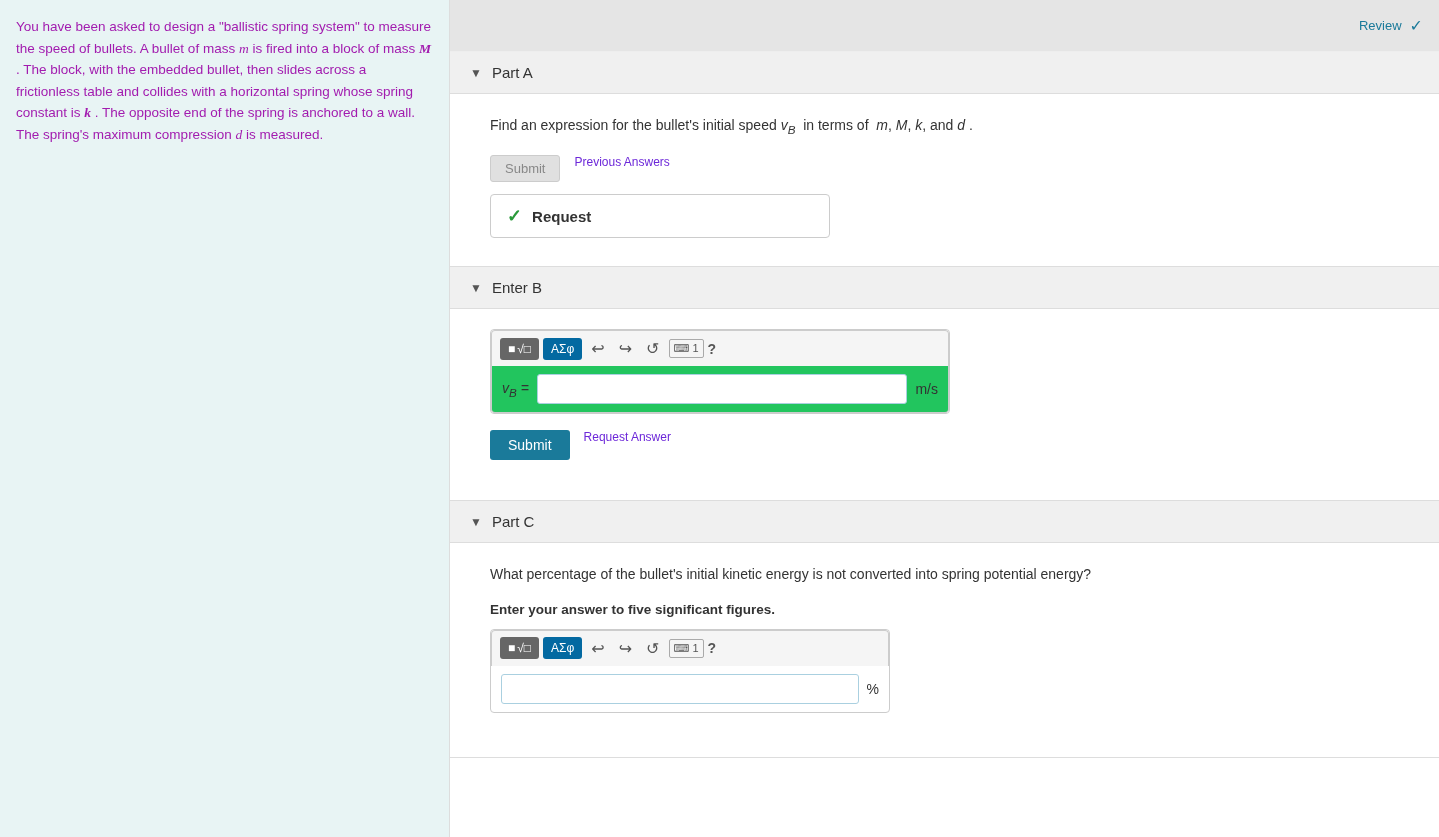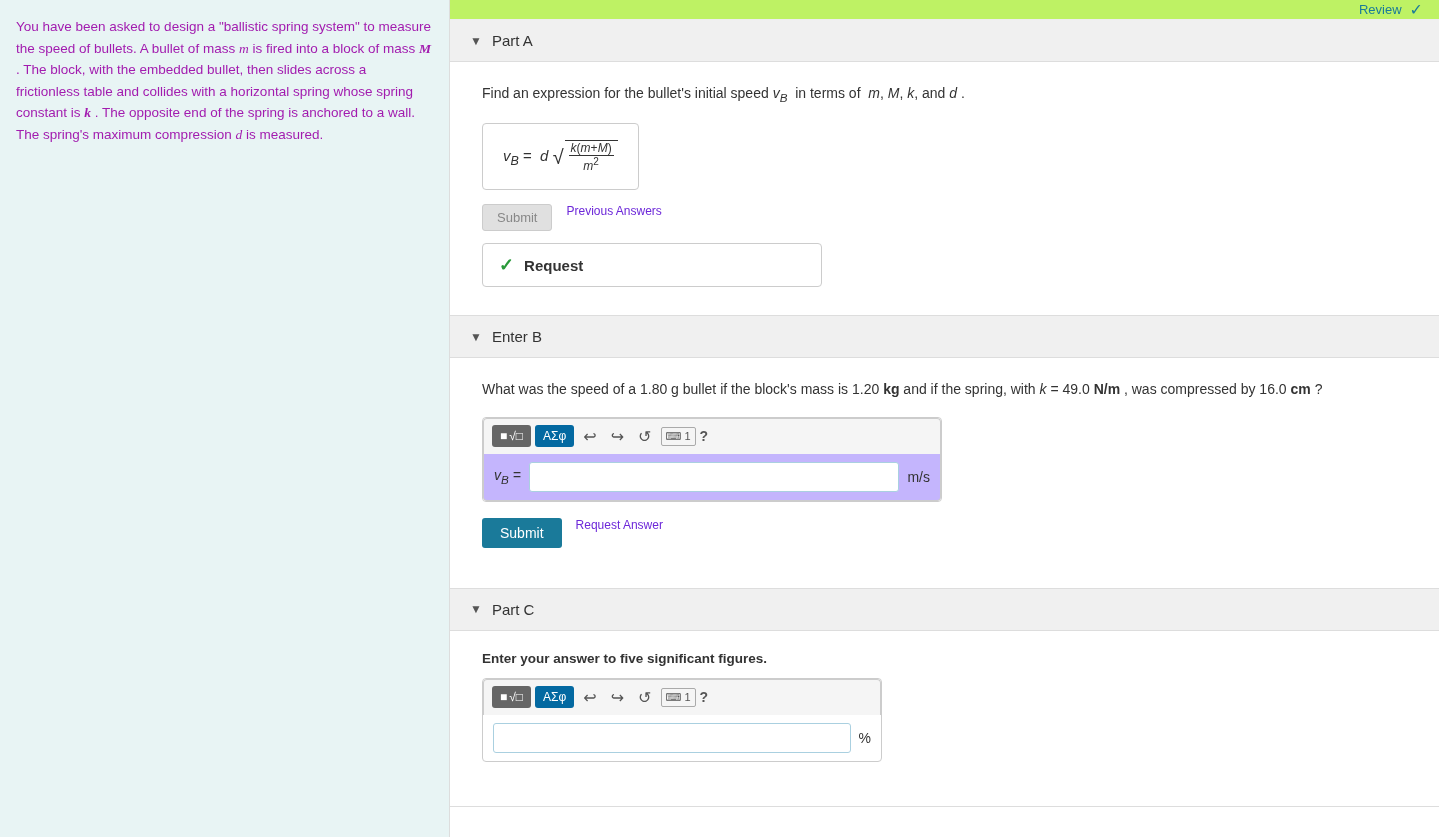--- a/index.html
+++ b/index.html
@@ -33,23 +33,23 @@
     .right-panel {
       flex: 1;
       padding: 0;
       overflow: auto;
     }
 
     .top-bar {
       display: flex;
       justify-content: flex-end;
       align-items: center;
-      padding: 0 16px;
+      padding: 16px 16px;
       border-bottom: 1px solid #eee;
-      background: #bef264;
+      background: #e5e5e5;
       font-size: 13px;
     }
     .top-bar a {
       color: #1a7a9a;
       text-decoration: none;
       margin-left: 8px;
     }
     .top-bar .check-icon {
       color: #1a7a9a;
       font-size: 16px;
@@ -72,21 +72,21 @@
       margin-right: 10px;
       color: #555;
       font-size: 12px;
     }
     .part-title {
       font-weight: normal;
       font-size: 15px;
     }
 
     .part-content {
-      padding: 20px 30px 28px 32px;
+      padding: 20px 30px 28px 40px;
     }
 
     .question-text {
       font-size: 14px;
       margin-bottom: 16px;
       line-height: 1.6;
     }
 
     .formula-box {
       border: 1px solid #ccc;
@@ -203,21 +203,21 @@
       padding: 2px 4px;
       border-radius: 2px;
     }
 
     .input-row {
       display: flex;
       align-items: center;
       border: 1px solid #ccc;
       border-top: none;
       border-radius: 0 0 4px 4px;
-      background: #c4b5fd;
+      background: #22c55e;
       padding: 8px 10px;
     }
     .input-label {
       font-size: 14px;
       margin-right: 8px;
       font-style: italic;
       white-space: nowrap;
     }
     .answer-input {
       flex: 1;
@@ -333,58 +333,39 @@
           Find an expression for the bullet's initial speed
           <i>v<sub>B</sub></i>
           &nbsp;in terms of&nbsp;
           <i>m</i>,
           <i>M</i>,
           <i>k</i>,
           and <i>d</i>&nbsp;.
         </div>
 
         
-        <div class="formula-box">
-          <span>
-            <i>v<sub>B</sub></i> =&nbsp;
-            <i>d</i>
-            <span class="math-sqrt">
-              <span class="radical">√</span>
-              <span class="radicand">
-                <span class="math-frac">
-                  <span class="num"><i>k</i>(<i>m</i>+<i>M</i>)</span>
-                  <span class="den"><i>m</i><sup>2</sup></span>
-                </span>
-              </span>
-            </span>
-          </span>
-        </div>
 
         <div class="submit-row">
           <button class="btn-submit-disabled">Submit</button>
           <a href="#" class="link-btn">Previous Answers</a>
         </div>
 
         <div class="correct-badge">
           <span class="check">✓</span>
           <span>Request</span>
         </div>
       </div>
     </div>
 
     <div class="part-section">
       <div class="part-header">
         <span class="collapse-icon">▼</span>
         <span class="part-title">Enter B</span>
       </div>
       <div class="part-content">
-        <div class="question-text">
-          What was the speed of a 1.80 g bullet if the block's mass is 1.20 <b>kg</b> and if the spring, with
-          <i>k</i> = 49.0 <b>N/m</b> , was compressed by 16.0 <b>cm</b> ?
-        </div>
 
         <div class="part-b-input-area">
           <div class="math-toolbar">
             <button class="math-toolbar-btn">
               <span>■</span>
               <span>√□</span>
             </button>
             <button class="math-toolbar-btn light">
               <span>ΑΣφ</span>
             </button>
@@ -407,20 +388,23 @@
         </div>
       </div>
     </div>
 
     <div class="part-section">
       <div class="part-header">
         <span class="collapse-icon">▼</span>
         <span class="part-title">Part C</span>
       </div>
       <div class="part-content">
+        <div class="question-text">
+          What percentage of the bullet's initial kinetic energy is not converted into spring potential energy?
+        </div>
         <div class="part-c-note">Enter your answer to five significant figures.</div>
 
         <div class="part-b-input-area" style="max-width:400px;">
           <div class="math-toolbar">
             <button class="math-toolbar-btn">
               <span>■</span>
               <span>√□</span>
             </button>
             <button class="math-toolbar-btn light">
               <span>ΑΣφ</span>

